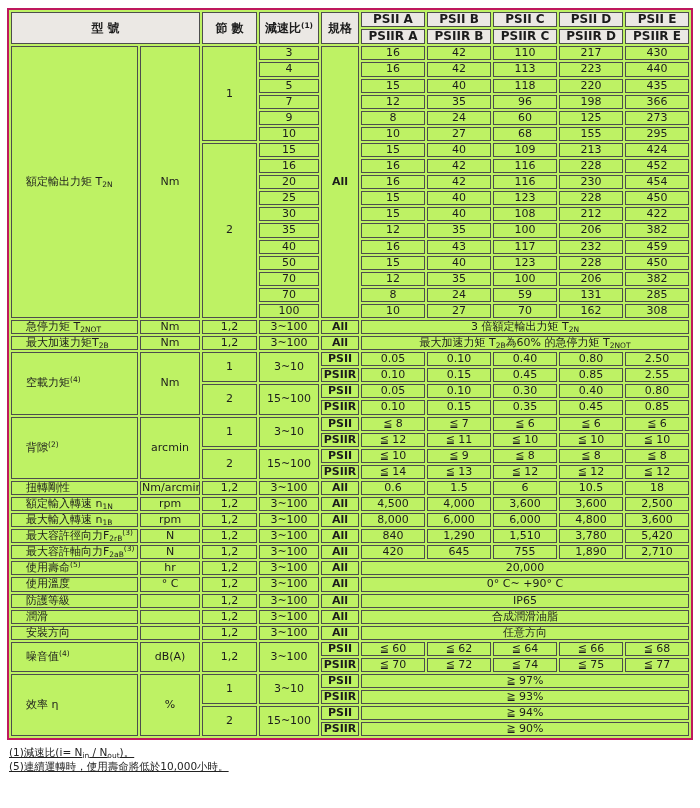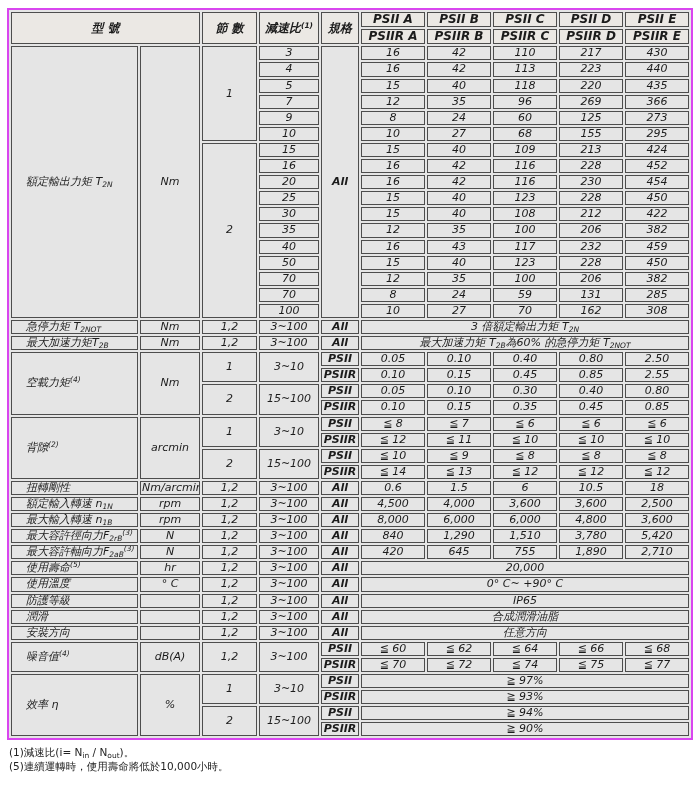--- a/index.html
+++ b/index.html
@@ -5,42 +5,42 @@
   html,body { margin:0; padding:0; }
   body {
     width:700px; height:808px; background:#ffffff; overflow:hidden;
     font-family:"DejaVu Sans","Liberation Sans",sans-serif;
     color:#1c1c1c;
   }
   .sheet { padding:8px 7px 0 7px; }
   table.spec {
     width:686px; table-layout:fixed;
     border-collapse:separate; border-spacing:2px;
-    border:2px solid #d946ef; background:#e5e5e5;font-style:italic;
+    border:2px solid #be185d; background:#bef264;
   }
   th,td {
     border:1px solid #4d4d4d;
     font-size:11px; line-height:1.1;
     text-align:center; vertical-align:middle;
     height:12px; padding:0 1px;
     overflow:hidden; white-space:nowrap;
   }
   thead th {
     background:#ebe8e4; font-weight:bold; font-size:12px;
   }
   td.lbl { text-align:left; padding-left:14px; }
   td.spec-val { font-weight:bold; }
   td.merged { font-size:11px; }
   sub,sup { font-size:7.5px; line-height:0; }
   sub { vertical-align:-2px; }
   sup { vertical-align:4px; }
   .footnotes { margin:6px 2px 0 2px; }
   .footnote {
     font-size:10.5px; line-height:13.5px; color:#222222;
-    white-space:nowrap; overflow:hidden;
+    white-space:nowrap; overflow:hidden;text-decoration:underline;
   }
 </style>
 </head>
 <body>
 
 <div class="sheet">
   <table class="spec">
     <colgroup>
         <col style="width: 127px;">
         <col style="width: 60px;">
@@ -100,21 +100,21 @@
           <td>40</td>
           <td>118</td>
           <td>220</td>
           <td>435</td>
         </tr>
         <tr>
           <td>7</td>
           <td>12</td>
           <td>35</td>
           <td>96</td>
-          <td>269</td>
+          <td>198</td>
           <td>366</td>
         </tr>
         <tr>
           <td>9</td>
           <td>8</td>
           <td>24</td>
           <td>60</td>
           <td>125</td>
           <td>273</td>
         </tr>

